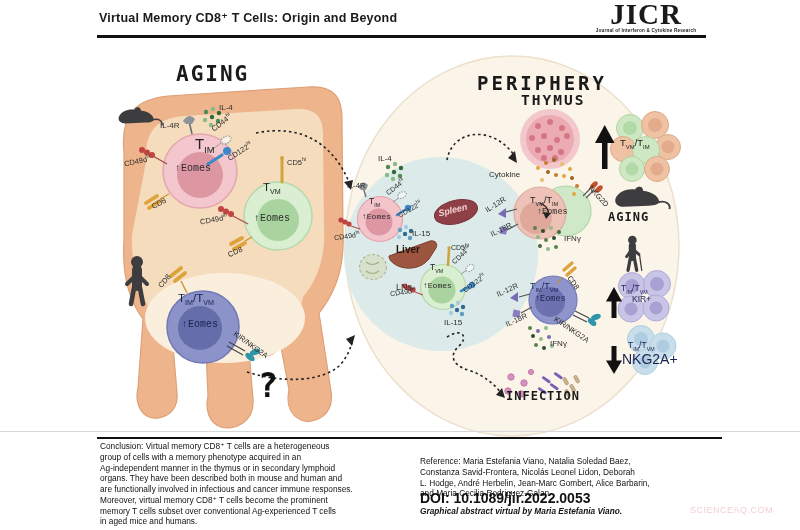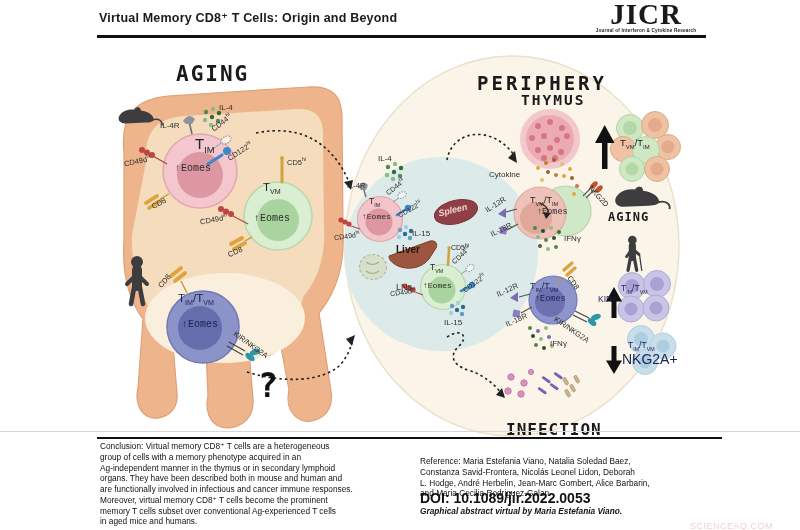--- a/index.html
+++ b/index.html
@@ -418,21 +418,21 @@
 
 <div class="title">Virtual Memory CD8⁺ T Cells: Origin and Beyond</div>
 <div class="jicr">JICR</div>
 <div class="jicr-sub">Journal of Interferon &amp; Cytokine Research</div>
 <div class="hline" style="left:97px;top:35px;width:609px;height:2.5px;"></div>
 
 <div class="sect" style="left:176px;top:62px;font-size:21px;letter-spacing:2px;">AGING</div>
 <div class="sect" style="left:477px;top:72px;font-size:19px;letter-spacing:3px;">PERIPHERY</div>
 <div class="sect" style="left:521px;top:92px;font-size:14.5px;letter-spacing:2px;">THYMUS</div>
 <div class="sect" style="left:608px;top:210px;font-size:12px;letter-spacing:1px;">AGING</div>
-<div class="sect" style="left:506px;top:420px;font-size:16px;letter-spacing:1px;">INFECTION</div>
+<div class="sect" style="left:506px;top:389px;font-size:12px;letter-spacing:1px;">INFECTION</div>
 <div class="qmark" style="left:258px;top:366px;">?</div>
 
 <div class="organ-spleen" style="left:438px;top:205px;">Spleen</div>
 <div class="organ-liver" style="left:396px;top:244px;">Liver</div>
 <div class="organ-lns" style="left:364px;top:282px;padding-left:32px;">LNs</div>
 
 <div class="cyt" style="left:219px;top:103px;">IL-4</div>
 <div class="cyt" style="left:160px;top:121px;">IL-4R</div>
 <div class="cyt" style="left:378px;top:154px;">IL-4</div>
 <div class="cyt" style="left:347px;top:181px;font-size:7.5px;">IL-4R</div>
@@ -484,33 +484,33 @@
 <div class="cl" style="left:430px;top:262px;font-size:8.5px;"><span>T</span><sub>VM</sub></div>
 <div class="tf" style="left:423px;top:281px;font-size:8px;">↑Eomes</div>
 
 <div class="cl" style="left:530px;top:195px;font-size:9px;"><span>T</span><sub>VM</sub><span>/T</span><sub>IM</sub></div>
 <div class="tf" style="left:537px;top:207px;font-size:8.5px;">↑Eomes</div>
 <div class="cl dark" style="left:530px;top:281px;font-size:9px;"><span>T</span><sub>IM</sub><span>/T</span><sub>VM</sub></div>
 <div class="tf dark" style="left:535px;top:294px;font-size:8.5px;">↑Eomes</div>
 
 <div class="cl" style="left:620px;top:137px;font-size:9.5px;"><span>T</span><sub>VM</sub><span>/T</span><sub>IM</sub></div>
 <div class="cl dark" style="left:621px;top:283px;font-size:8.5px;"><span>T</span><sub>IM</sub><span>/T</span><sub>VM</sub></div>
-<div class="cl dark" style="left:598px;top:294px;font-size:8.5px;">KIR+</div>
+<div class="cl dark" style="left:632px;top:294px;font-size:8.5px;">KIR+</div>
 <div class="cl dark" style="left:628px;top:340px;font-size:8.5px;"><span>T</span><sub>IM</sub><span>/T</span><sub>VM</sub></div>
 <div class="cl dark" style="left:622px;top:351px;font-size:14px;">NKG2A+</div>
 
 <div class="hline" style="left:0px;top:431px;width:800px;height:1px;background:#d8d8d8;"></div>
 <div class="hline" style="left:97px;top:437px;width:625px;height:2px;"></div>
 <div class="foot" style="left:100px;top:441px;width:330px;">Conclusion: Virtual memory CD8⁺ T cells are a heterogeneous
 group of cells with a memory phenotype acquired in an
 Ag-independent manner in the thymus or in secondary lymphoid
 organs. They have been described both in mouse and human and
 are functionally involved in infectious and cancer immune responses.
 Moreover, virtual memory CD8⁺ T cells become the prominent
 memory T cells subset over conventional Ag-experienced T cells
 in aged mice and humans.</div>
 <div class="foot" style="left:420px;top:456px;width:305px;">Reference: Maria Estefania Viano, Natalia Soledad Baez,
 Constanza Savid-Frontera, Nicolás Leonel Lidon, Deborah
 L. Hodge, André Herbelin, Jean-Marc Gombert, Alice Barbarin,
 and Maria Cecilia Rodriguez-Galan</div>
 <div class="doi" style="left:420px;top:490px;">DOI: 10.1089/jir.2022.0053</div>
 <div class="credit" style="left:420px;top:506px;">Graphical abstract virtual by Maria Estefania Viano.</div>
-<div class="watermark" style="left:690px;top:521px;">SCIENCEAQ.COM</div>
+<div class="watermark" style="left:690px;top:505px;">SCIENCEAQ.COM</div>
 
 </body></html>

